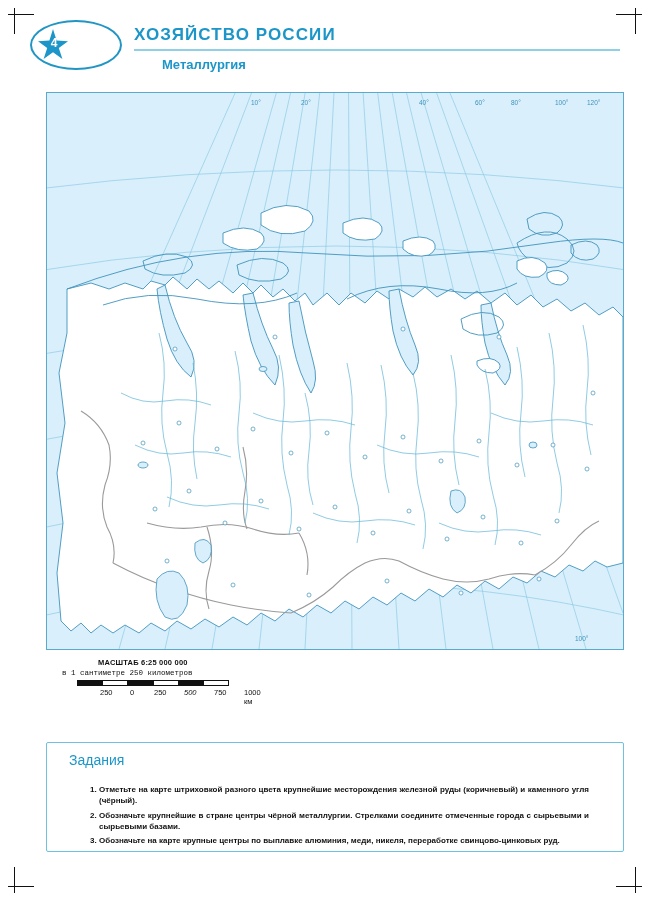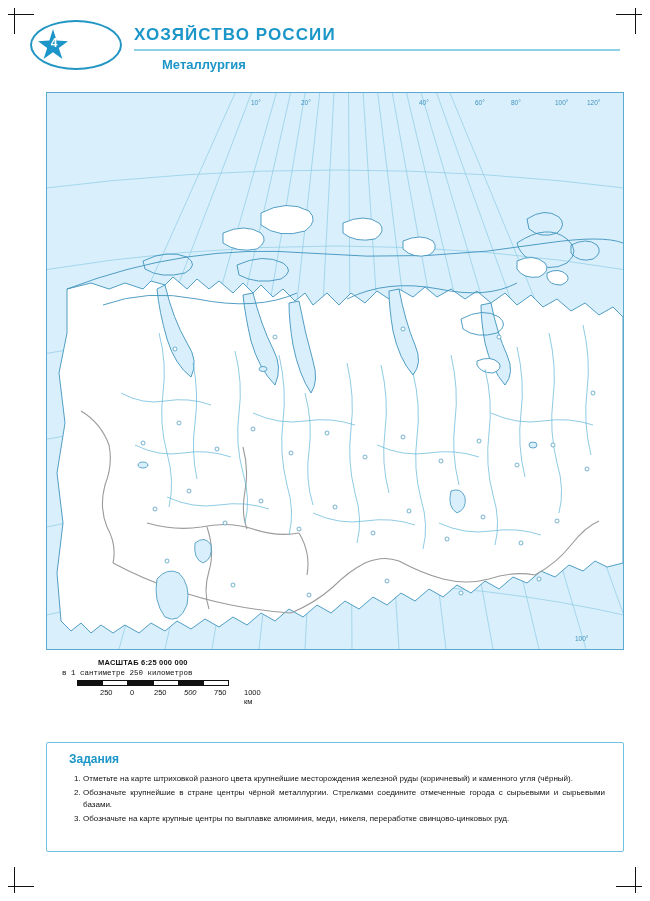--- a/index.html
+++ b/index.html
@@ -125,29 +125,30 @@
     position: absolute;
     left: 46px; top: 742px;
     width: 578px; height: 110px;
     border: 1px solid #6fc1e0;
     border-radius: 2px;
     background: #ffffff;
     padding: 9px 14px 8px 16px;
   }
   .tasks-title {
     color: #1c96c8;
-    font-size: 12px;
-    font-weight: bold;
+    font-size: 14px;
+    font-weight: normal;
     margin: 0 0 7px 6px;
   }
   ol.tasks-list {
-    margin: 0; padding-left: 20px;
+    margin: 16px; padding-left: 20px;
     font-size: 8px;
     color: #111;
     line-height: 1.42;
+    font-weight: bold;
   }
   ol.tasks-list li { margin-bottom: 3px; text-align: justify; padding-right: 4px; }
 </style>
 </head>
 <body>
 
 <div id="page">
 
   <div class="crop v" style="left:14px;  top:8px;"></div>
   <div class="crop h" style="left:8px;   top:14px;"></div>

